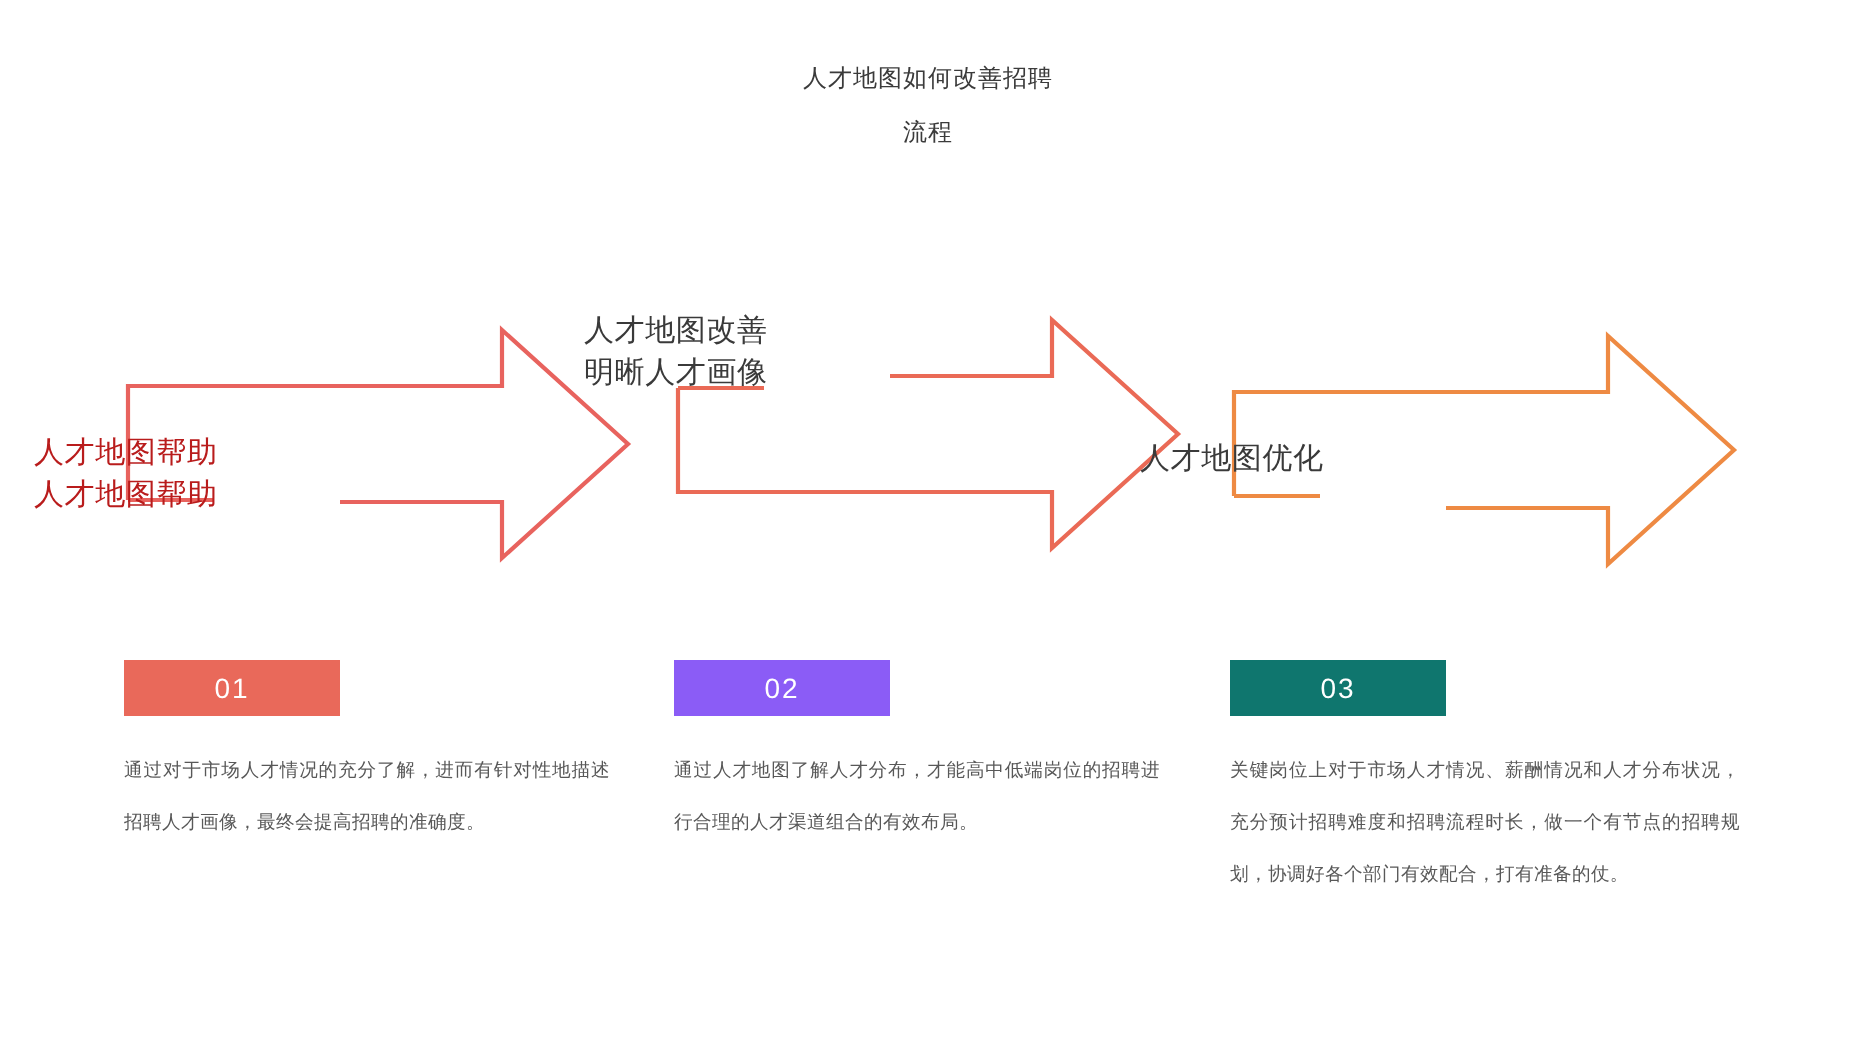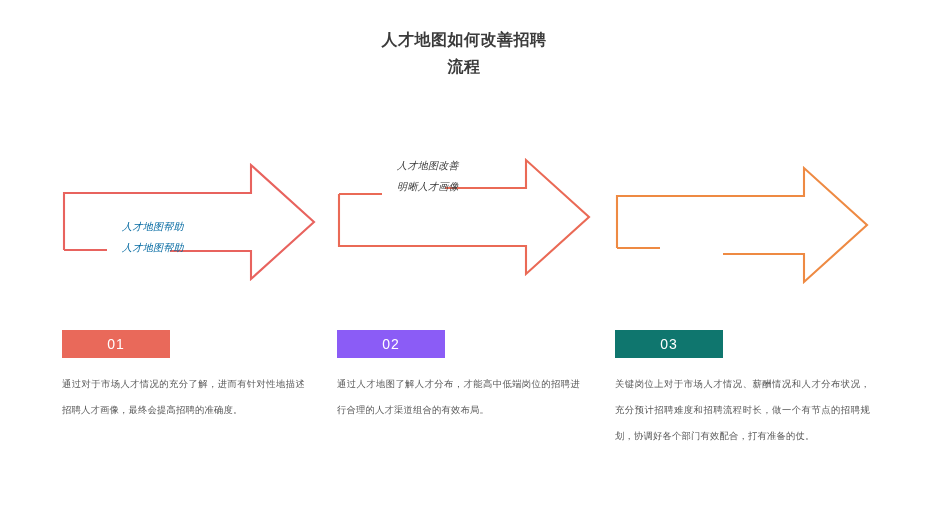--- a/index.html
+++ b/index.html
@@ -16,22 +16,22 @@
     -webkit-font-smoothing: antialiased;
   }
 
   
   .title {
     position: absolute;
     left: 0;
     top: 26px;
     width: 928px;
     text-align: center;
-    font-size: 16px;
-    font-weight: bold;
+    font-size: 12px;
+    font-weight: normal;
     color: #3b3b3b;
     line-height: 27px;
     letter-spacing: 0.5px;
   }
   .title .line { display: block; }
 
   
   .arrow-row {
     position: absolute;
     left: 0;
@@ -47,27 +47,25 @@
   }
   .arrow-unit svg {
     position: absolute;
     left: 0;
     top: 0;
     display: block;
   }
   .arrow-label {
     position: absolute;
     width: 100%;
-    text-align: center;
-    font-size: 10px;
+    font-size: 15px;
     line-height: 21px;
     color: #3a3a3a;
     letter-spacing: 0.3px;
     white-space: nowrap;
-    font-style: italic;
   }
   .arrow-label .line { display: block; }
 
   
   .desc-row {
     position: absolute;
     left: 0;
     top: 330px;
     width: 928px;
     height: 192px;
@@ -87,41 +85,40 @@
     letter-spacing: 1px;
     font-weight: normal;
   }
   .desc-text {
     margin-top: 14px;
     font-size: 9.3px;
     line-height: 26px;
     color: #585858;
     letter-spacing: 0.2px;
     text-align: justify;
-    font-family: Liberation Mono, monospace;
   }
 </style>
 </head>
 <body style="background: rgb(255, 255, 255);">
 
 <div class="title" style="color: rgb(59, 59, 59);">
   <span class="line">人才地图如何改善招聘</span>
   <span class="line">流程</span>
 </div>
 
 <div class="arrow-row">
 
   <div class="arrow-unit" id="arrow-unit-1" style="left:55px;">
     <svg width="272" height="150" viewBox="0 0 272 150">
 
       <path id="a1-p1" fill="none" stroke-width="2.1" stroke-linecap="butt" stroke-linejoin="miter" d="M 9,100 L 9,43 L 196,43 L 196,15 L 259,72 L 196,129 L 196,101 L 115,101" stroke="#E8635E"></path>
 
       <path id="a1-p2" fill="none" stroke-width="2.1" stroke-linecap="butt" stroke-linejoin="miter" d="M 9,100 L 52,100" stroke="#E8635E"></path>
     </svg>
-    <div class="arrow-label" id="arrow-label-1" style="left: -38px; top: 66px; width: 272px; color: #0369a1;">
+    <div class="arrow-label" id="arrow-label-1" style="left: -38px; top: 66px; width: 272px; color: #b91c1c;">
       <span class="line">人才地图帮助</span>
       <span class="line">人才地图帮助</span>
     </div>
   </div>
 
   <div class="arrow-unit" id="arrow-unit-2" style="left:330px;">
     <svg width="272" height="150" viewBox="0 0 272 150">
 
       <path id="a2-p1" fill="none" stroke-width="2.1" stroke-linecap="butt" stroke-linejoin="miter" d="M 9,44 L 9,96 L 196,96 L 196,124 L 259,67 L 196,10 L 196,38 L 115,38" stroke="#EA6A56"></path>
       <path id="a2-p2" fill="none" stroke-width="2.1" stroke-linecap="butt" stroke-linejoin="miter" d="M 9,44 L 52,44" stroke="#EA6A56"></path>
@@ -132,20 +129,21 @@
     </div>
   </div>
 
   <div class="arrow-unit" id="arrow-unit-3" style="left:608px;">
     <svg width="272" height="150" viewBox="0 0 272 150">
 
       <path id="a3-p1" fill="none" stroke-width="2.1" stroke-linecap="butt" stroke-linejoin="miter" d="M 9,98 L 9,46 L 196,46 L 196,18 L 259,75 L 196,132 L 196,104 L 115,104" stroke="#EE8A43"></path>
       <path id="a3-p2" fill="none" stroke-width="2.1" stroke-linecap="butt" stroke-linejoin="miter" d="M 9,98 L 52,98" stroke="#EE8A43"></path>
     </svg>
     <div class="arrow-label" id="arrow-label-3" style="left: -38px; top: 69px; width: 272px; color: rgb(58, 58, 58);">
+      <span class="line">人才地图优化</span>
     </div>
   </div>
 
 </div>
 
 <div class="desc-row">
 
   <div class="desc-col" id="desc-col-1" style="left:62px; width:243px;">
     <div class="badge" id="badge-1" style="background: rgb(233, 105, 90);">01</div>
     <div class="desc-text" style="color: rgb(88, 88, 88);">通过对于市场人才情况的充分了解，进而有针对性地描述招聘人才画像，最终会提高招聘的准确度。</div>

